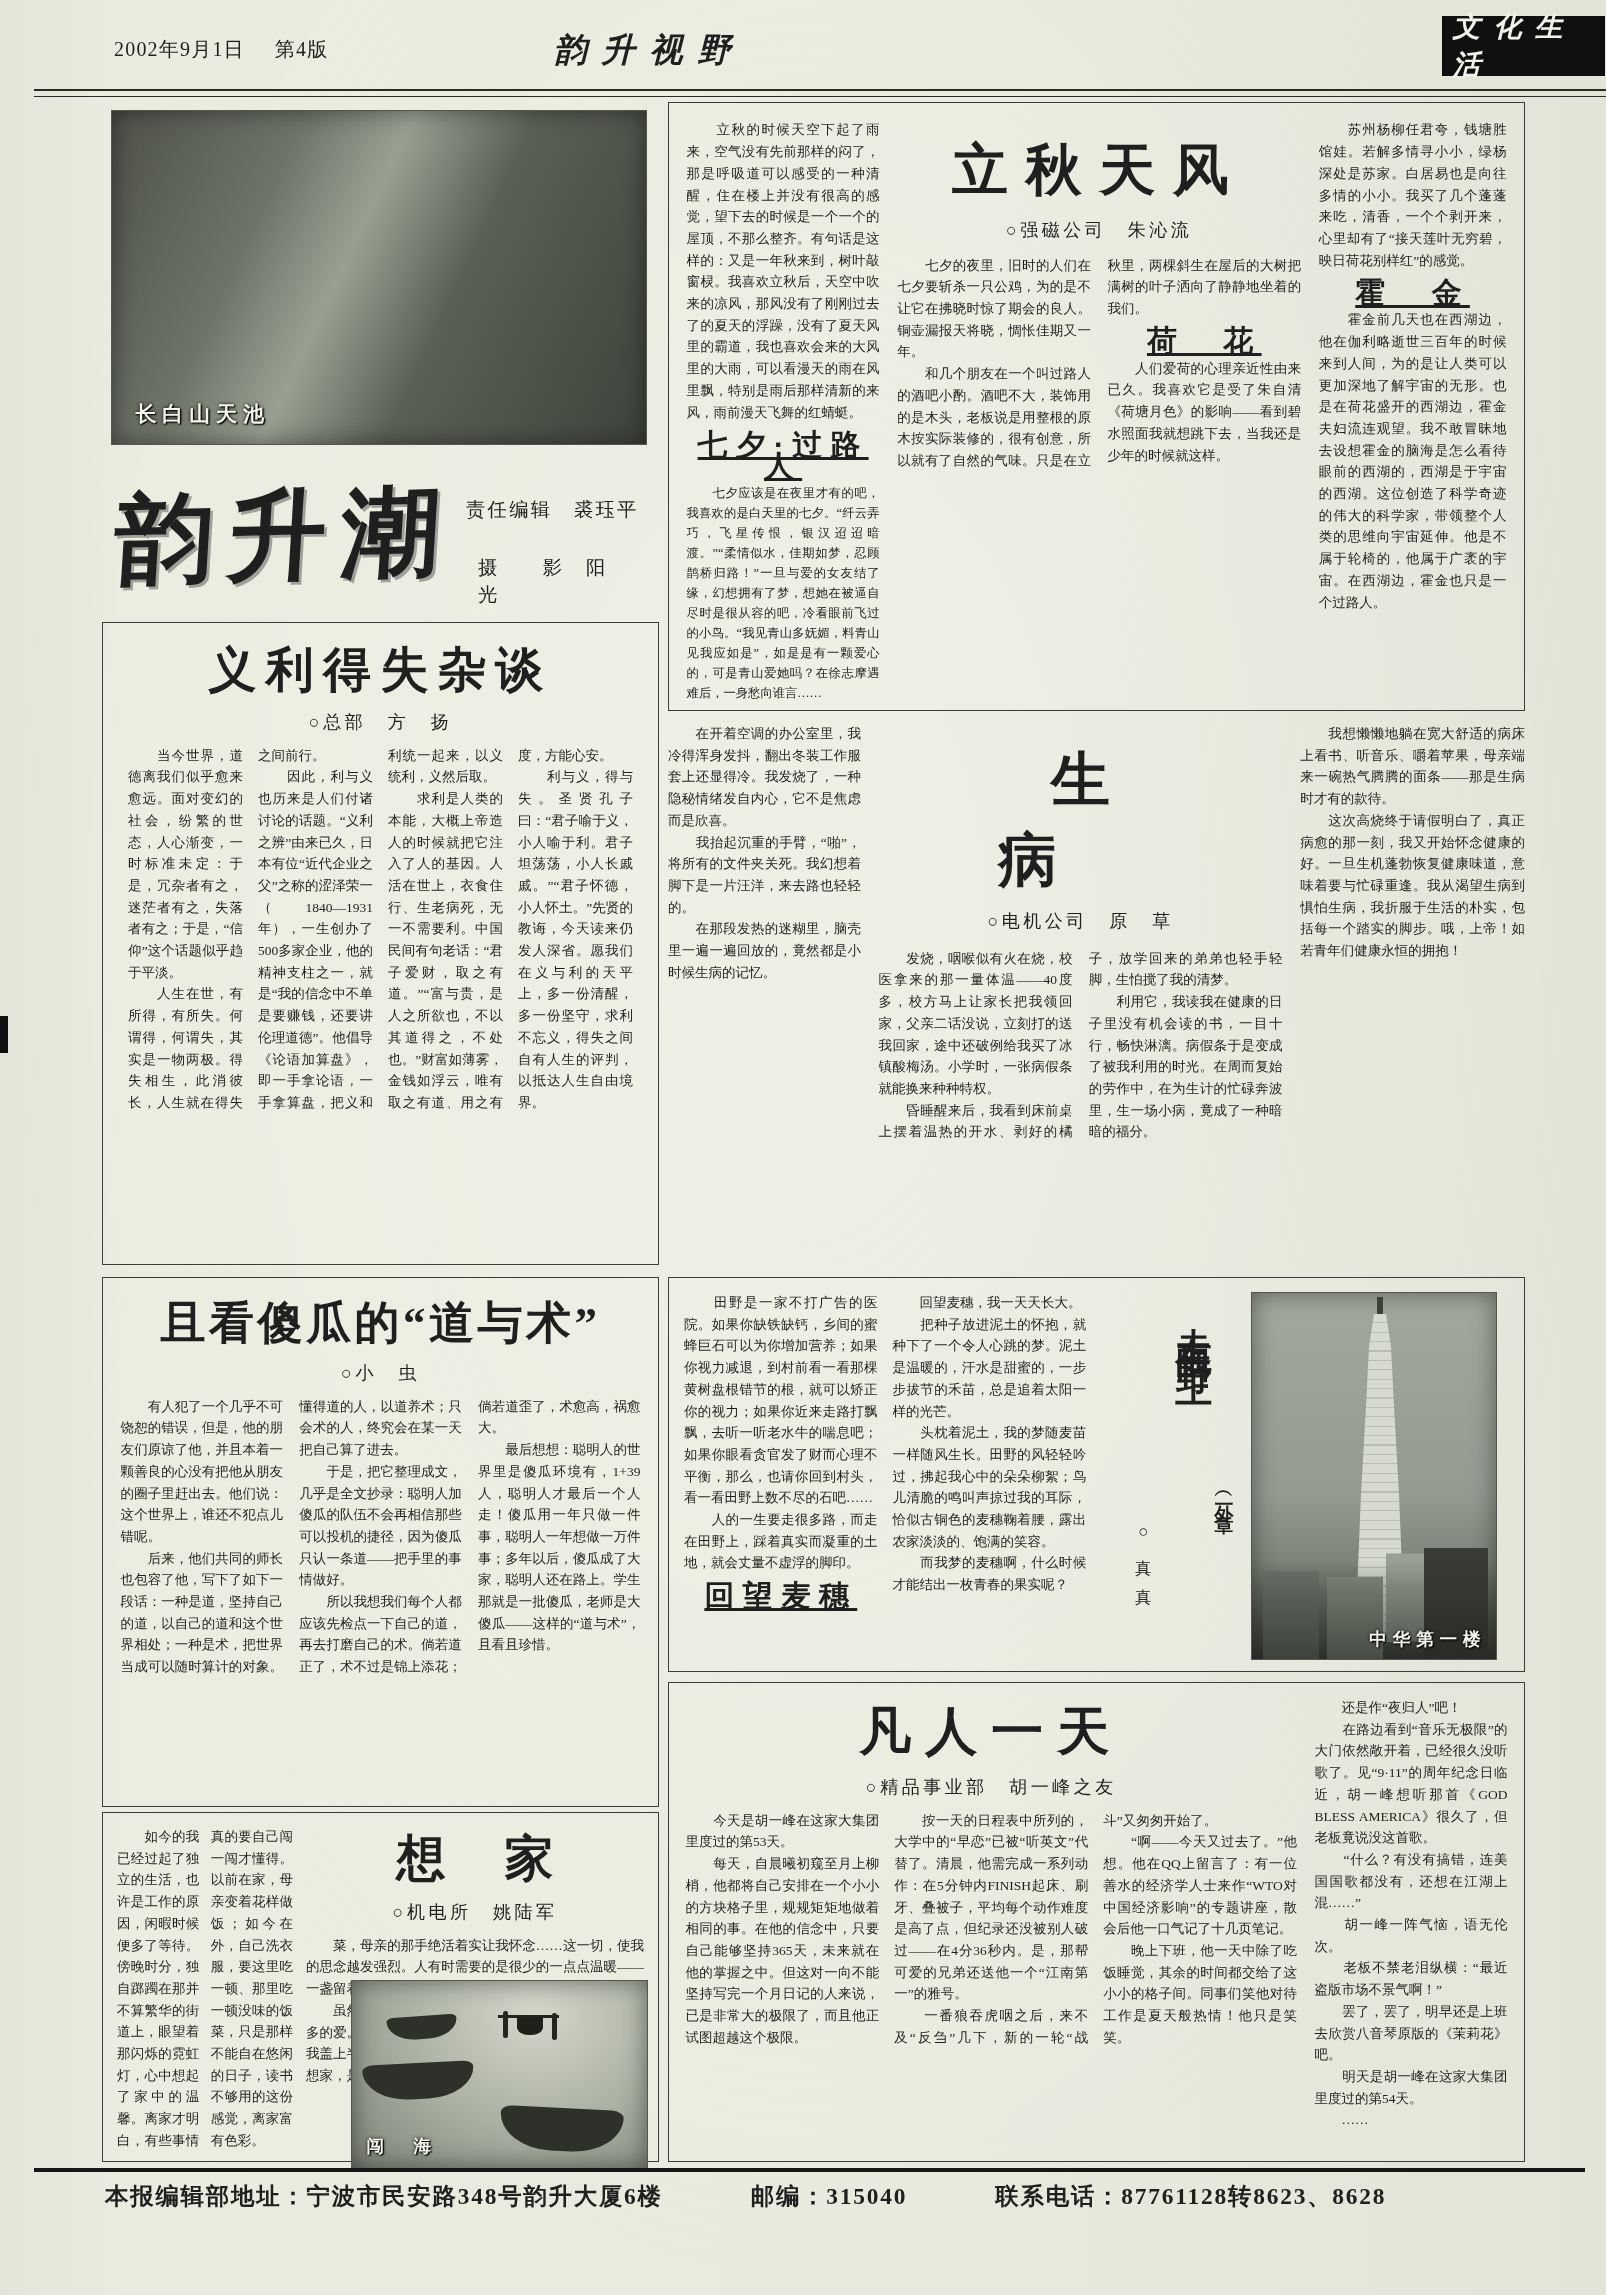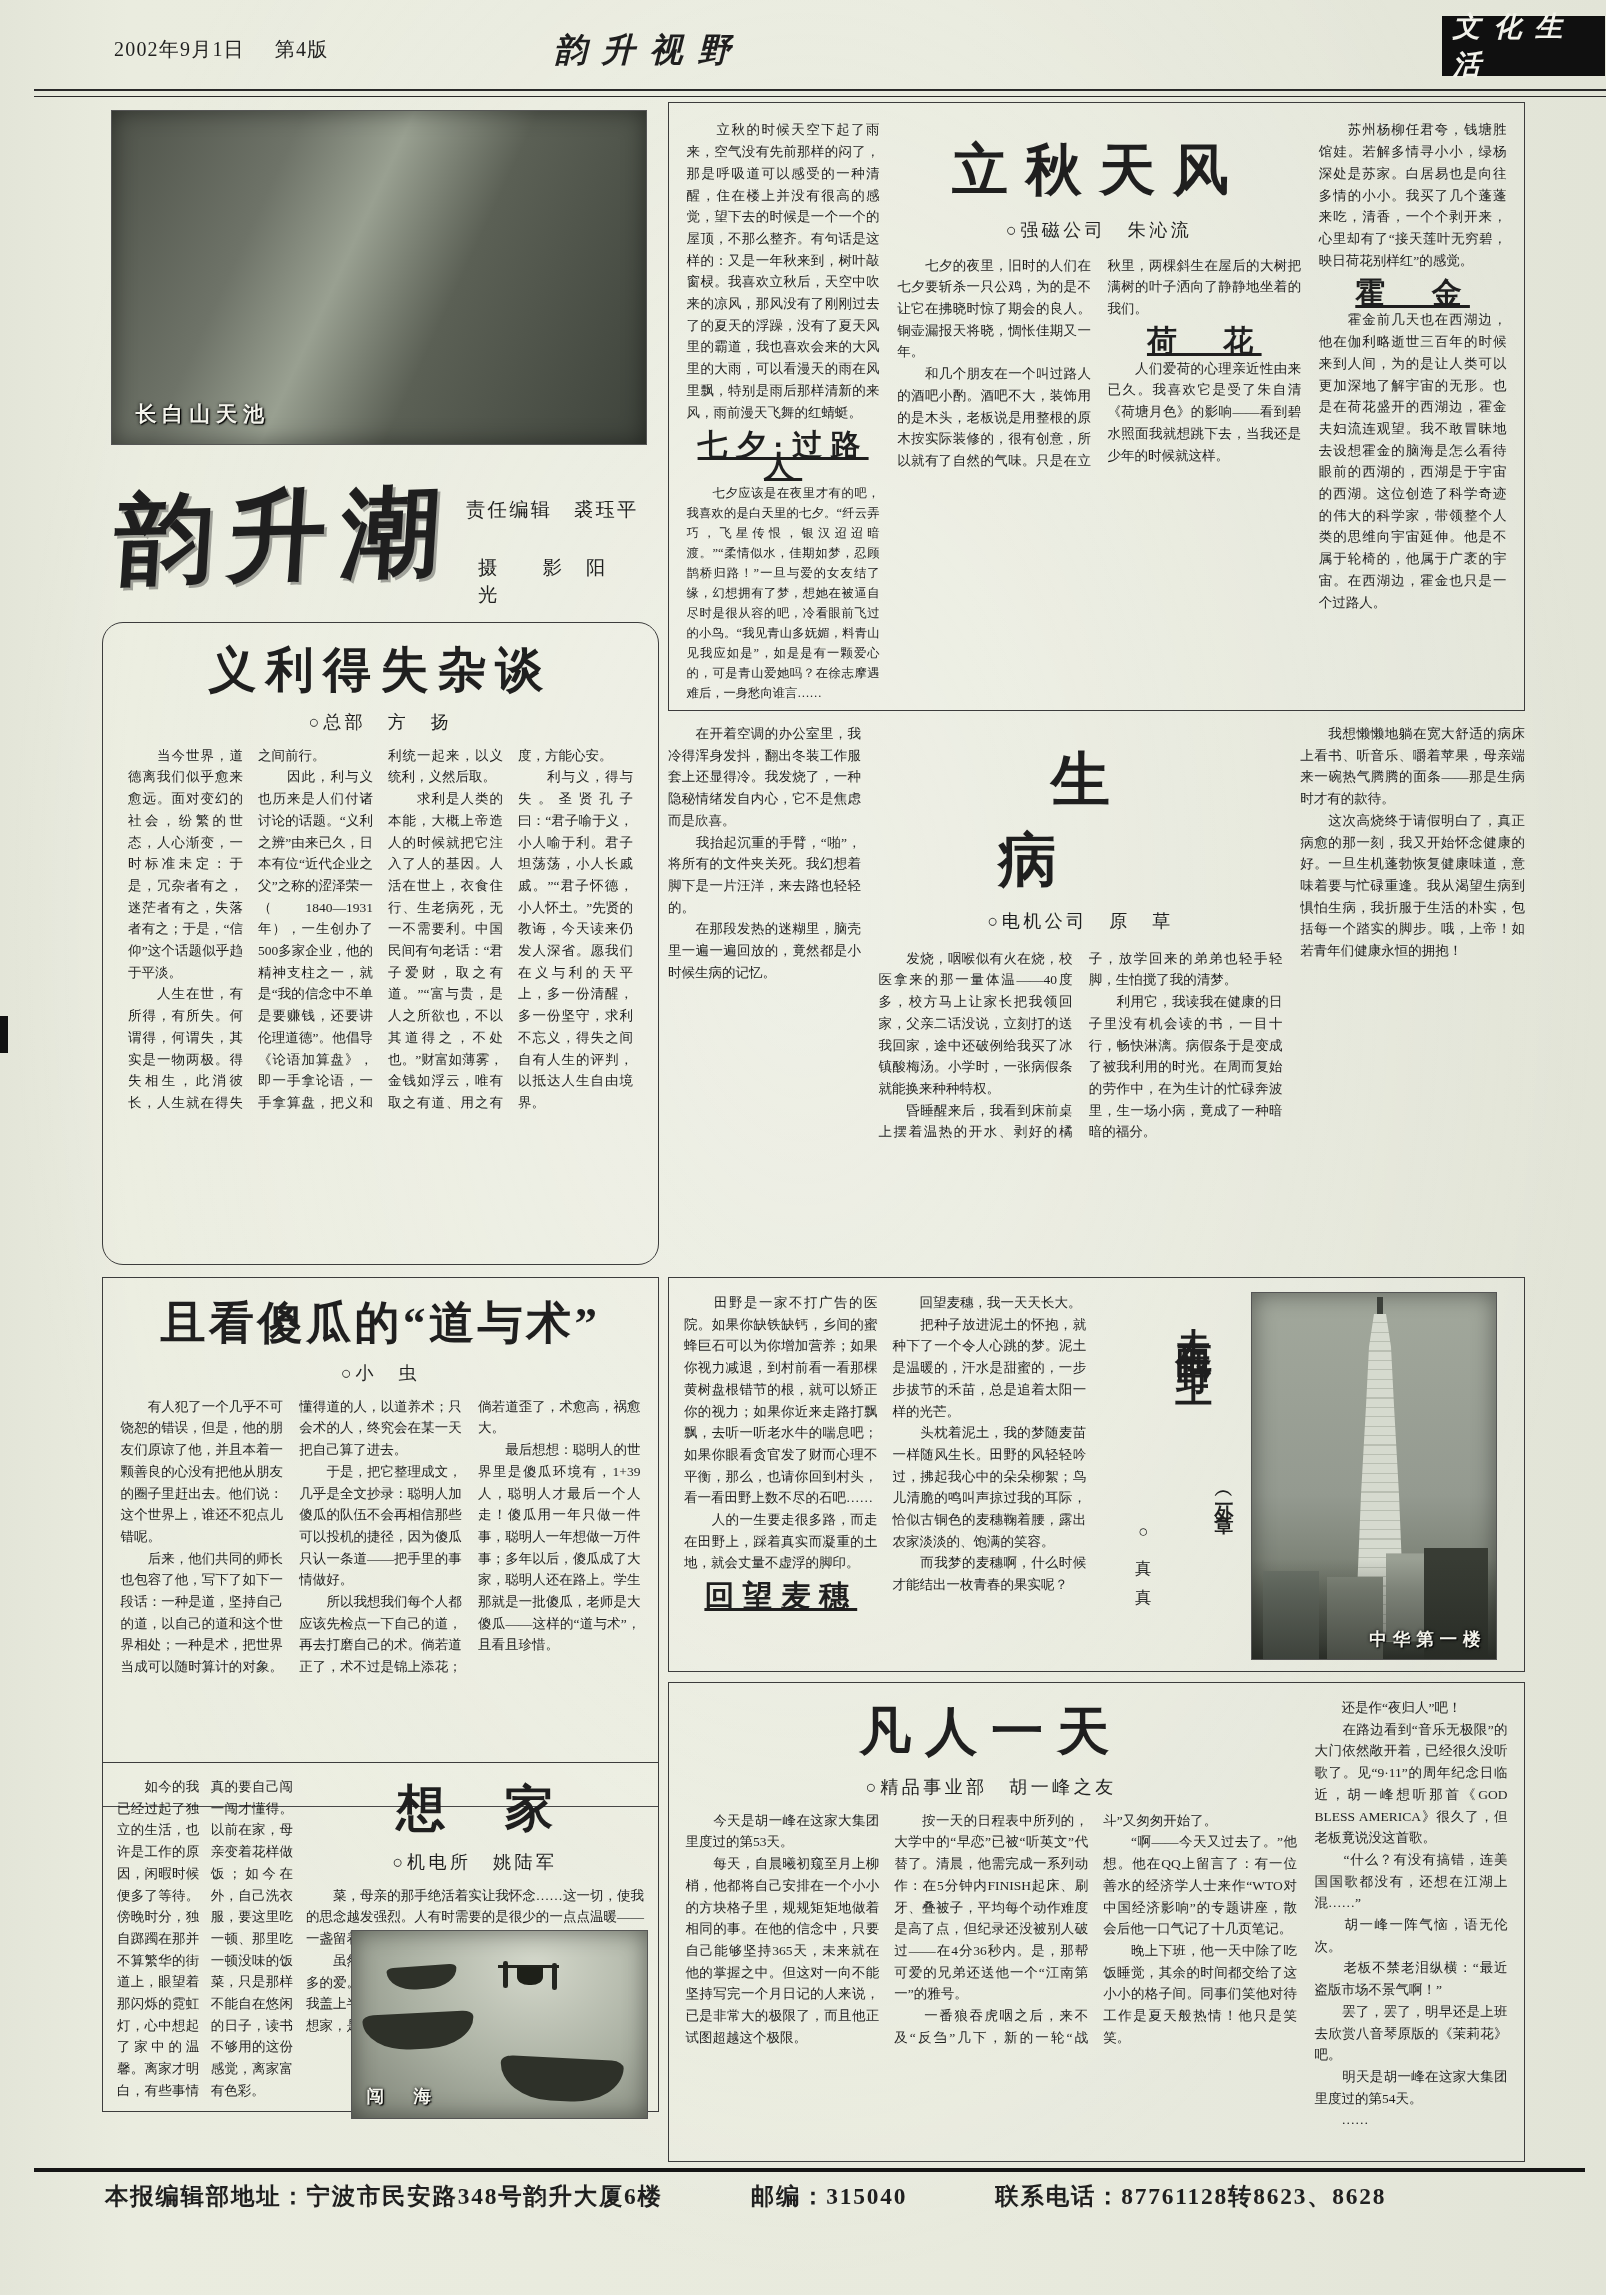--- a/index.html
+++ b/index.html
@@ -58,21 +58,21 @@
   .mast-ed{position:absolute;left:355px;top:30px;font-size:19.3px;letter-spacing:2.3px;}
   .mast-ph{position:absolute;left:355px;top:88px;font-size:19.3px;letter-spacing:2.3px;margin-left:12px;}
   
   .box{border:1.2px solid #3c3c3c;box-sizing:border-box;background:rgba(255,255,255,.06);}
   .art-title{font-weight:bold;text-align:center;}
   .byline{text-align:center;font-size:18px;letter-spacing:3.5px;margin:8.2px 0 10.5px;}
   .subhead{font-family:"Liberation Sans","DejaVu Sans",sans-serif;font-weight:bold;font-size:30px;
     text-align:center;letter-spacing:8.2px;margin:10.5px 0 5.9px;break-inside:avoid;text-decoration:underline;}
   .body-txt{font-size:13.5px;line-height:21.7px;}
   
-  .box-yili{left:102px;top:622px;width:557px;height:643px;padding:15px 25px;border-radius:21px;}
+  .box-yili{left:102px;top:622px;width:557px;height:643px;padding:15px 25px;}
   .t-yili{font-size:48px;letter-spacing:9.4px;}
   .cols4{column-count:4;column-gap:15px;height:504px;}
   
   .box-liqiu{left:668px;top:102px;width:857px;height:609px;padding:16.4px 17.6px;display:grid;
     grid-template-columns:193px 404px 1fr;grid-column-gap:17.6px;}
   .t-liqiu{font-size:56px;letter-spacing:17.6px;margin-top:14px;}
   .liqiu-mid-cols{column-count:2;column-gap:16.4px;margin-top:13px;}
   
   .blk-bing{left:668px;top:723px;width:857px;height:539px;display:grid;
     grid-template-columns:193px 404px 1fr;grid-column-gap:17.6px;}
@@ -89,21 +89,21 @@
   .tianye-head{position:relative;}
   .t-tianye{writing-mode:vertical-rl;font-size:37px;font-weight:bold;letter-spacing:10.5px;position:absolute;right:23.4px;top:5.9px;}
   .t-tianye-suffix{writing-mode:vertical-rl;font-size:19px;font-weight:bold;position:absolute;right:4.7px;top:193px;letter-spacing:4.7px;}
   .tianye-byline{writing-mode:vertical-rl;font-size:16.4px;position:absolute;right:88px;top:230px;letter-spacing:5.9px;}
   
   .box-fanren{left:668px;top:1682px;width:857px;height:480px;padding:14px 16.4px;display:grid;
     grid-template-columns:1fr 193px;grid-column-gap:17.6px;}
   .t-fanren{font-size:52px;letter-spacing:14px;}
   .fanren-cols{column-count:3;column-gap:15px;margin-top:9.4px;}
   
-  .box-xiangjia{left:102px;top:1762px;width:557px;height:350px;padding:13px 14px;display:grid;
+  .box-xiangjia{left:102px;top:1812px;width:557px;height:350px;padding:13px 14px;display:grid;
     grid-template-columns:176px 1fr;grid-column-gap:13px;}
   .xiangjia-left{column-count:2;column-gap:11.7px;}
   .t-xiangjia{font-size:49px;letter-spacing:1.2em;text-indent:1.2em;}
   
   .foot-rule{left:34px;top:2168px;width:1551px;height:4.1px;background:#161616;}
   .footer{left:0;top:2180px;width:1607px;display:flex;font-size:23.4px;font-weight:bold;letter-spacing:1.8px;}
   .foot-left{margin-left:105px;}
   .foot-mid{margin-left:88px;}
   .foot-right{margin-left:88px;}
 </style>

